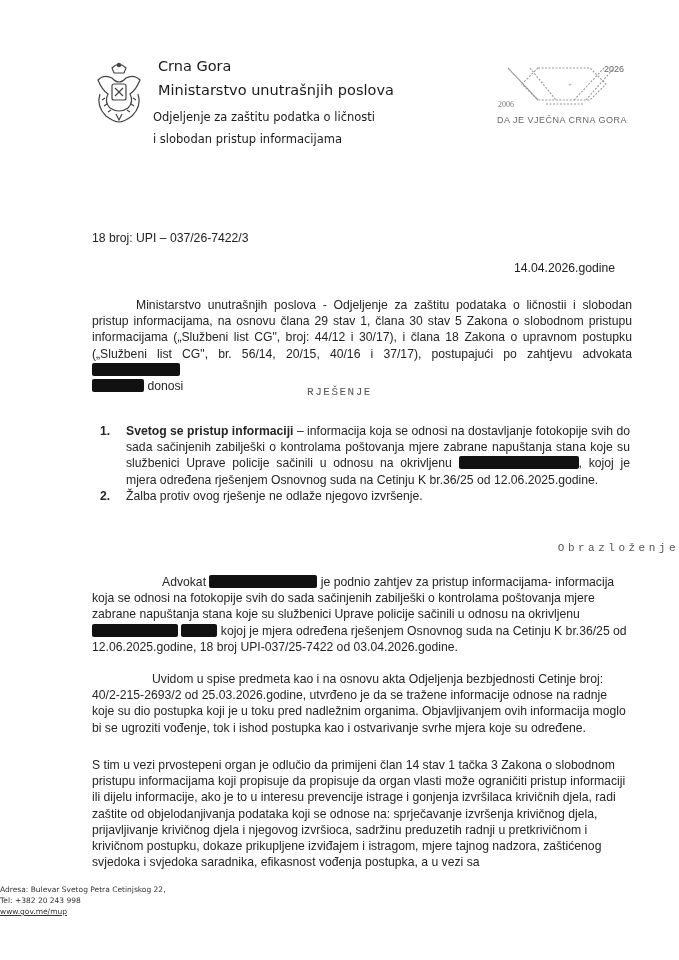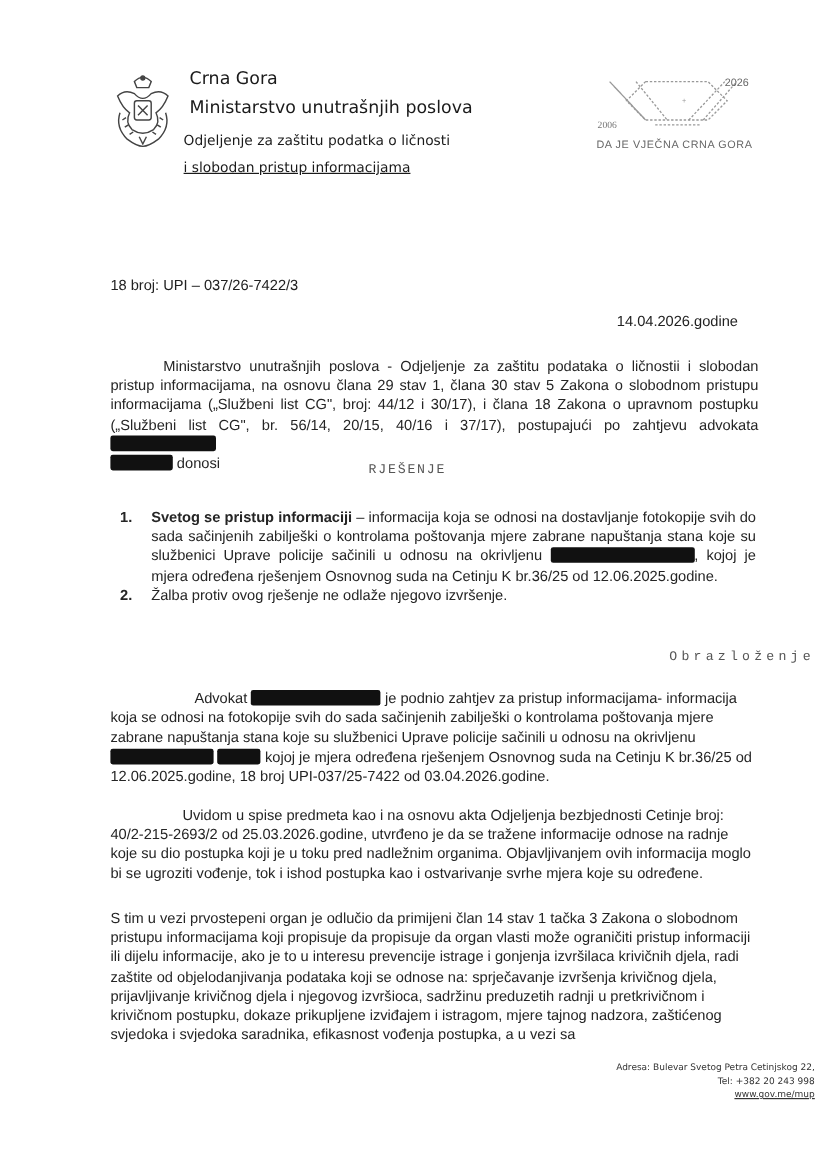--- a/index.html
+++ b/index.html
@@ -3,41 +3,41 @@
   <meta charset="utf-8">
   <style>
     html, body { margin: 0; padding: 0; background: #ffffff; }
     body { width: 679px; height: 960px; position: relative; overflow: hidden; font-family: "Liberation Sans", sans-serif; color: #222; }
     .abs { position: absolute; }
     .hdr-title { font-family: "DejaVu Sans", sans-serif; color: #1a1a1a; }
     .crest { left: 90px; top: 60px; width: 58px; height: 66px; }
     .h1 { left: 158px; top: 58px; font-size: 14.5px; }
     .h2 { left: 158px; top: 82px; font-size: 14.5px; }
     .h3 { left: 153px; top: 110px; font-size: 11.5px; }
-    .h4 { left: 153px; top: 132px; font-size: 11.5px; text-decoration: underline; }
+    .h4 { left: 153px; top: 132px; font-size: 11.5px; }
     .logo { left: 490px; top: 52px; width: 160px; height: 82px; }
     .logo-text { left: 497px; top: 115px; font-size: 9px; letter-spacing: 0.5px; color: #666; }
     .logo-y1 { left: 498px; top: 100px; font-size: 8px; color: #777; font-family: Liberation Serif, serif; }
     .logo-y2 { left: 604px; top: 64px; font-size: 9px; color: #666; }
     .p { font-size: 12.2px; line-height: 16.2px; color: #252525; }
     .refno { left: 92px; top: 231px; font-size: 12.2px; }
     .date { left: 514px; top: 261px; font-size: 12.2px; }
     .intro { left: 92px; top: 297px; width: 540px; text-align: justify; }
     .indent { display: inline-block; width: 44px; }
     .redact { display: inline-block; background: #111; height: 13px; vertical-align: -2px; border-radius: 2px; }
     .heading { left: 0; width: 679px; text-align: center; font-family: "Liberation Mono", monospace; font-size: 11px; color: #555; letter-spacing: 1px; }
     .rjesenje { top: 386px; font-weight: normal; letter-spacing: 1.5px; }
     .obraz { top: 542px; letter-spacing: 3.5px; text-align: right; }
     .list { left: 100px; top: 423px; width: 530px; }
     .li { position: relative; padding-left: 26px; text-align: justify; }
     .li .num { position: absolute; left: 0; top: 0; font-weight: bold; }
     .body1 { left: 92px; top: 574px; width: 540px; }
     .body2 { left: 92px; top: 671px; width: 540px; }
     .body3 { left: 92px; top: 757px; width: 540px; }
-    .footer { left: 0; width: 679px; top: 884px; text-align: right; font-family: "DejaVu Sans", sans-serif; font-size: 7.5px; line-height: 11px; color: #333; }
+    .footer { left: 0; width: 679px; top: 884px; text-align: left; font-family: "DejaVu Sans", sans-serif; font-size: 7.5px; line-height: 11px; color: #333; }
     .footer .link { text-decoration: underline; color: #333; }
   </style>
 </head>
 <body>
 
 <div class="abs crest">
   <svg width="58" height="66" viewBox="0 0 58 66">
     <g fill="none" stroke="#444" stroke-width="1.2">
       <path d="M22 8 Q29 1 36 8 L34 13 L24 13 Z"></path>
       <circle cx="29" cy="5" r="1.6" fill="#444"></circle>

